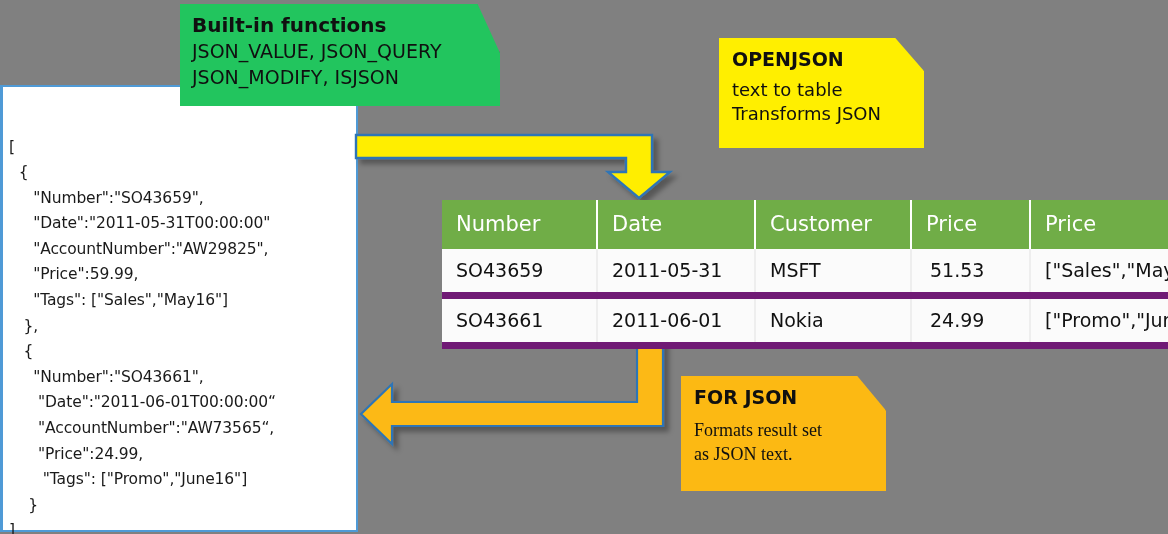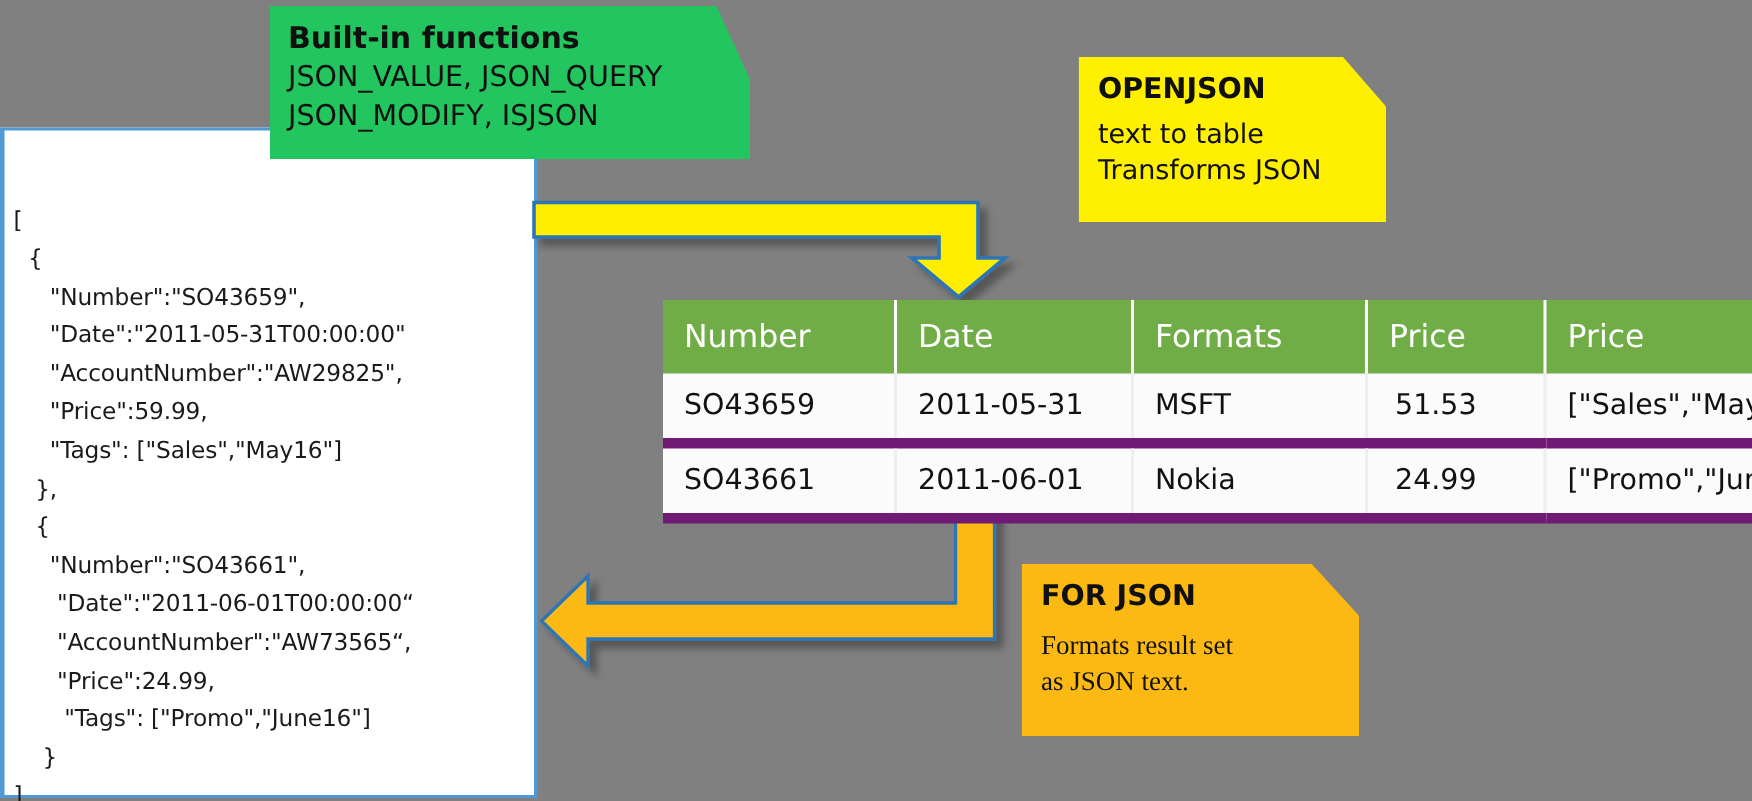--- a/index.html
+++ b/index.html
@@ -98,21 +98,21 @@
     color: #101010;
     line-height: 24px;
     font-family: "DejaVu Sans", sans-serif;
   }
 
   
   #forjson-box {
     position: absolute;
     left: 681px;
     top: 376px;
-    width: 225px;
+    width: 205px;
     height: 115px;
     background: #fcb913;
     -webkit-clip-path: polygon(0 0, 86% 0, 100% 30%, 100% 100%, 0 100%);
     clip-path: polygon(0 0, 86% 0, 100% 30%, 100% 100%, 0 100%);
     box-sizing: border-box;
     padding: 9px 0 0 13px;
   }
   #forjson-box .hdr {
     font-size: 19px;
     font-weight: bold;
@@ -229,21 +229,21 @@
       </filter>
     </defs>
     <path d="M 305,4 L 305,100 L 34,100 L 34,118 L 3,88 L 34,58 L 34,76 L 279,76 L 279,4 Z" fill="#fcb913" stroke="#2e75b6" stroke-width="2.2" stroke-linejoin="miter" filter="url(#sh-bot)"></path>
   </svg>
 
   <table id="result-table">
     <thead>
       <tr>
         <th style="width:140px">Number</th>
         <th style="width:142px">Date</th>
-        <th style="width:140px">Formats</th>
+        <th style="width:140px">Customer</th>
         <th style="width:103px">Price</th>
         <th>Price</th>
       </tr>
     </thead>
     <tbody>
       <tr>
         <td>SO43659</td>
         <td>2011-05-31</td>
         <td>MSFT</td>
         <td class="num">51.53</td>

